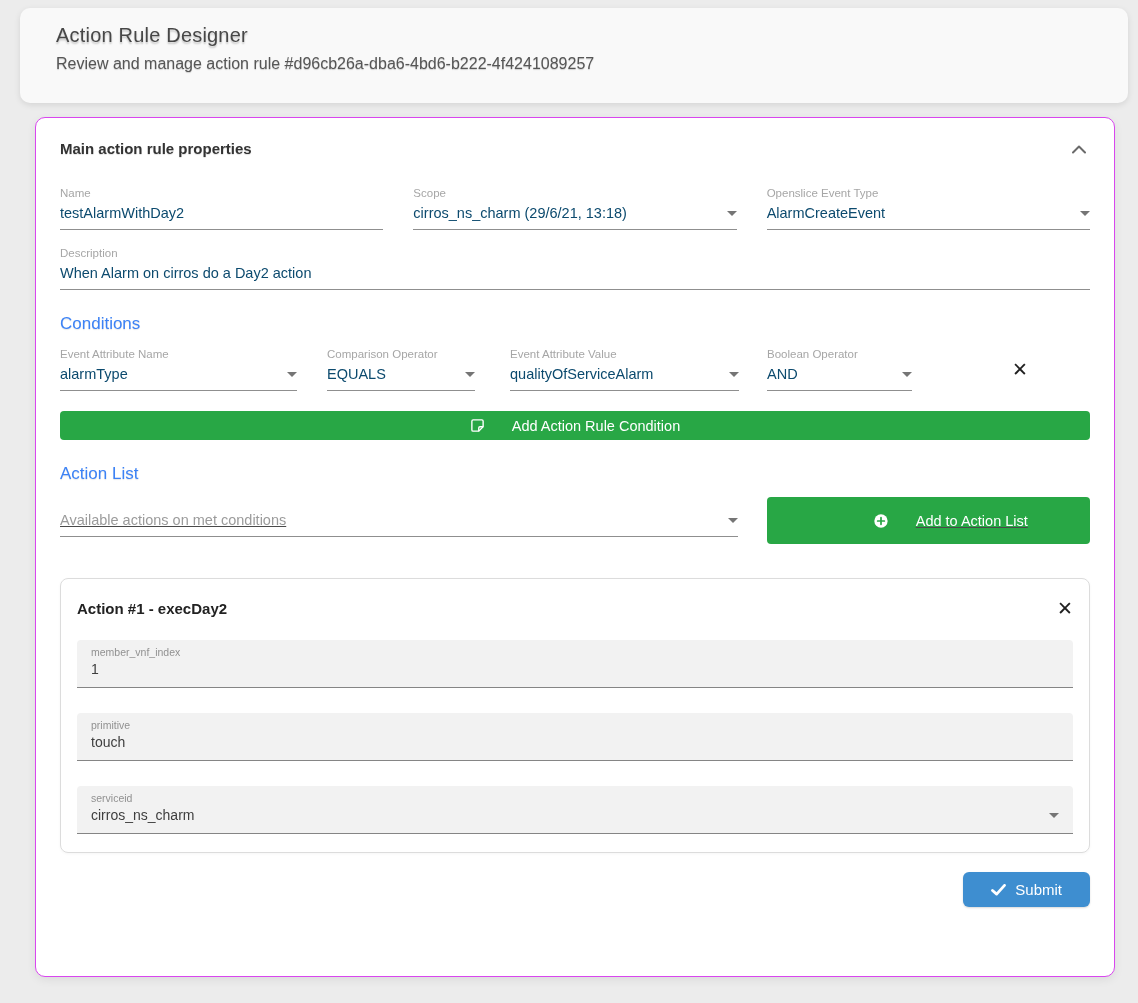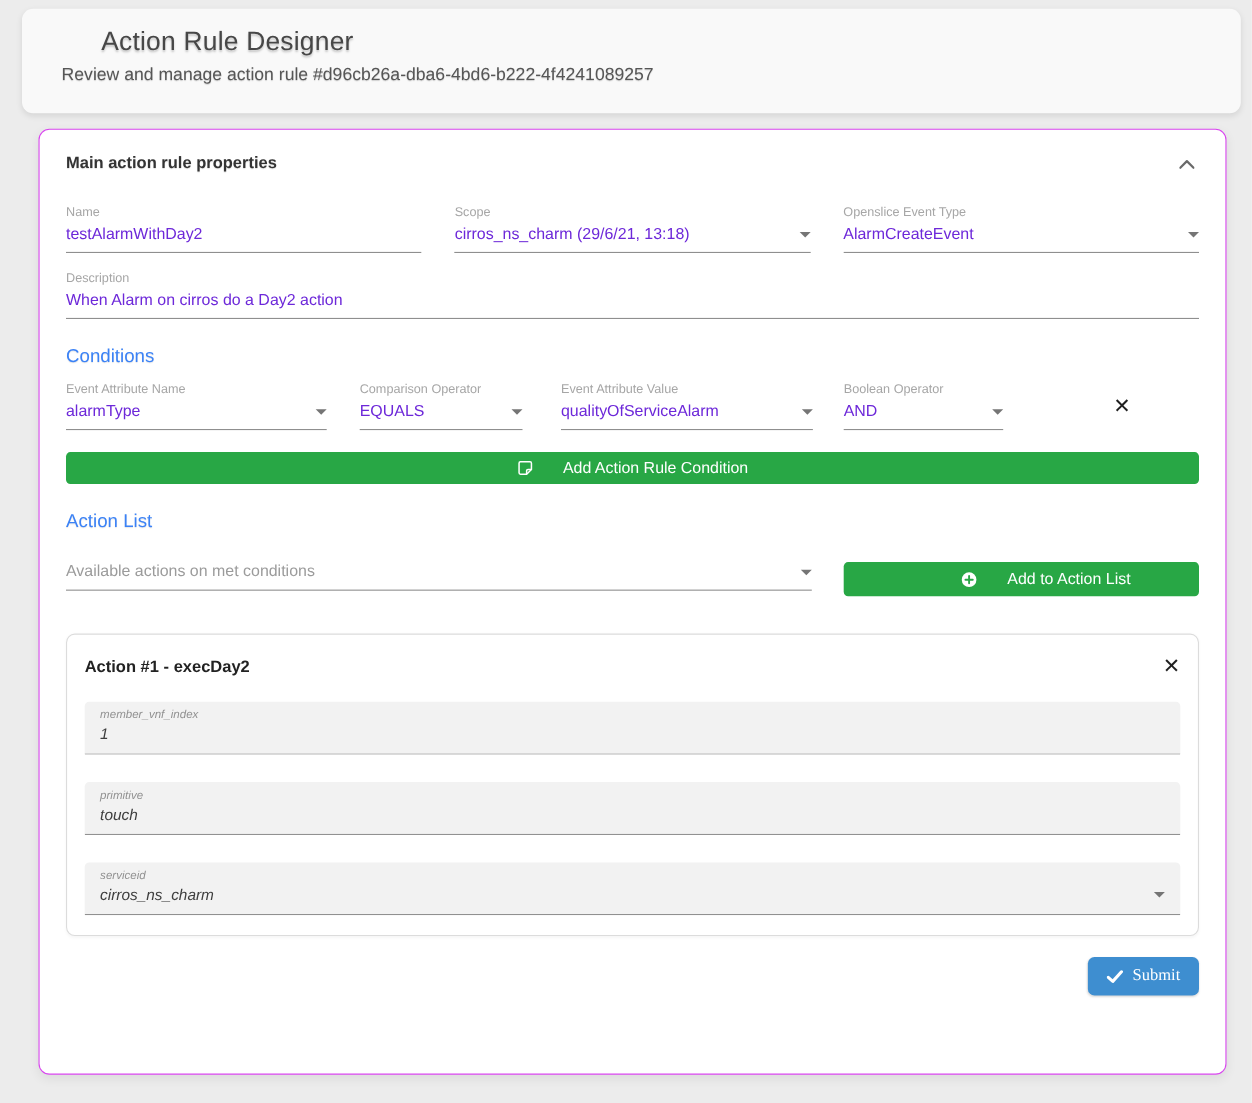--- a/index.html
+++ b/index.html
@@ -13,24 +13,23 @@
   
   .header-card {
     margin:8px 10px 0 20px;
     height:95px;
     background:#f9f9f9;
     border-radius:10px;
     box-shadow:0 2px 6px rgba(0,0,0,0.10);
     padding:16px 0 0 36px;
   }
   .page-title {
-    font-size:24px; font-weight:400; color:#474747;
+    font-size:20px; font-weight:400; color:#474747;
     text-shadow:0 2px 2px rgba(0,0,0,0.22);
     letter-spacing:.2px;
-    margin-left:36px;
   }
   .page-subtitle {
     margin-top:8px; font-size:16px; color:#565656;
     text-shadow:0 1px 1px rgba(0,0,0,0.18);
   }
   
   .main-card {
     margin:14px 23px 0 35px;
     height:860px;
     background:#ffffff;
@@ -50,21 +49,21 @@
     cursor:pointer; background:none; border:none;
   }
   
   .props-grid {
     display:grid; grid-template-columns:repeat(3,1fr); column-gap:30px;
     margin-top:30px;
   }
   .std-field { border-bottom:1px solid #8f8f8f; padding-bottom:7px; }
   .std-label { font-size:11.5px; color:#a6a6a6; margin-bottom:5px; }
   .std-value {
-    font-size:14.5px; color:#6d28d9; min-height:18px;
+    font-size:14.5px; color:#0c4a6e; min-height:18px;
     display:flex; justify-content:space-between; align-items:center;
   }
   .std-value.placeholder { color:#9b9b9b; }
   .caret {
     width:0; height:0; flex:0 0 auto;
     border-left:5px solid transparent; border-right:5px solid transparent;
     border-top:5px solid #757575; margin-left:8px;
   }
   .desc-field { margin-top:17px; }
   .sub-heading {
@@ -83,52 +82,51 @@
   }
   .cond-x { margin-left:auto; margin-right:62px; align-self:center; }
   
   .btn-green {
     background:var(--green); color:#fff; border:none; cursor:pointer;
     border-radius:4px; font-size:14.5px; font-family:inherit;
     display:flex; align-items:center; justify-content:center; gap:27px;
   }
   .btn-add-condition { margin-top:20px; width:100%; height:29px; }
   
-  .action-row { display:flex; margin-top:27px; align-items:flex-start; }
+  .action-row { display:flex; margin-top:13px; align-items:center;text-decoration:underline; }
   .action-select { width:679px; margin-right:29px; }
-  .btn-add-action { width:324px; height:31px; margin-bottom:7px; border-radius:4px;padding-left:44px; }
+  .btn-add-action { width:324px; height:47px; margin-bottom:7px; border-radius:4px;padding-left:44px; }
   
   .action-card {
     margin-top:27px;
     border:1px solid #dcdcdc; border-radius:8px;
     padding:20px 16px 18px;
     box-shadow:0 1px 3px rgba(0,0,0,0.04);
   }
   .action-card-head { display:flex; justify-content:space-between; align-items:center; }
   .action-card-title { font-size:15px; font-weight:700; color:#222; }
   .filled-field {
     margin-top:25px; height:48px;
     background:#f2f2f2;
     border-bottom:1px solid #858585;
     border-radius:4px 4px 0 0;
     padding:6px 14px 0;
-    font-style:italic;
   }
   .filled-field.first { margin-top:22px; }
   .filled-label { font-size:10.5px; color:#919191; }
   .filled-value {
     margin-top:3px; font-size:14px; color:#3e3e3e;
     display:flex; justify-content:space-between; align-items:center;
   }
   
   .submit-row { display:flex; justify-content:flex-end; margin-top:19px; }
   .btn-submit {
     background:var(--blue); color:#fff; border:none; cursor:pointer;
-    border-radius:6px; height:35px; padding:0 17px;
-    font-size:15px; font-family:Liberation Serif, serif;
+    border-radius:6px; height:35px; padding:0 28px;
+    font-size:15px; font-family:Liberation Sans, sans-serif;
     display:flex; align-items:center; gap:9px;
     box-shadow:0 1px 2px rgba(0,0,0,0.15);
   }
   .icon { display:inline-flex; align-items:center; }
 </style>
 </head>
 <body>
 
 <div class="header-card">
   <div class="page-title">Action Rule Designer</div>

